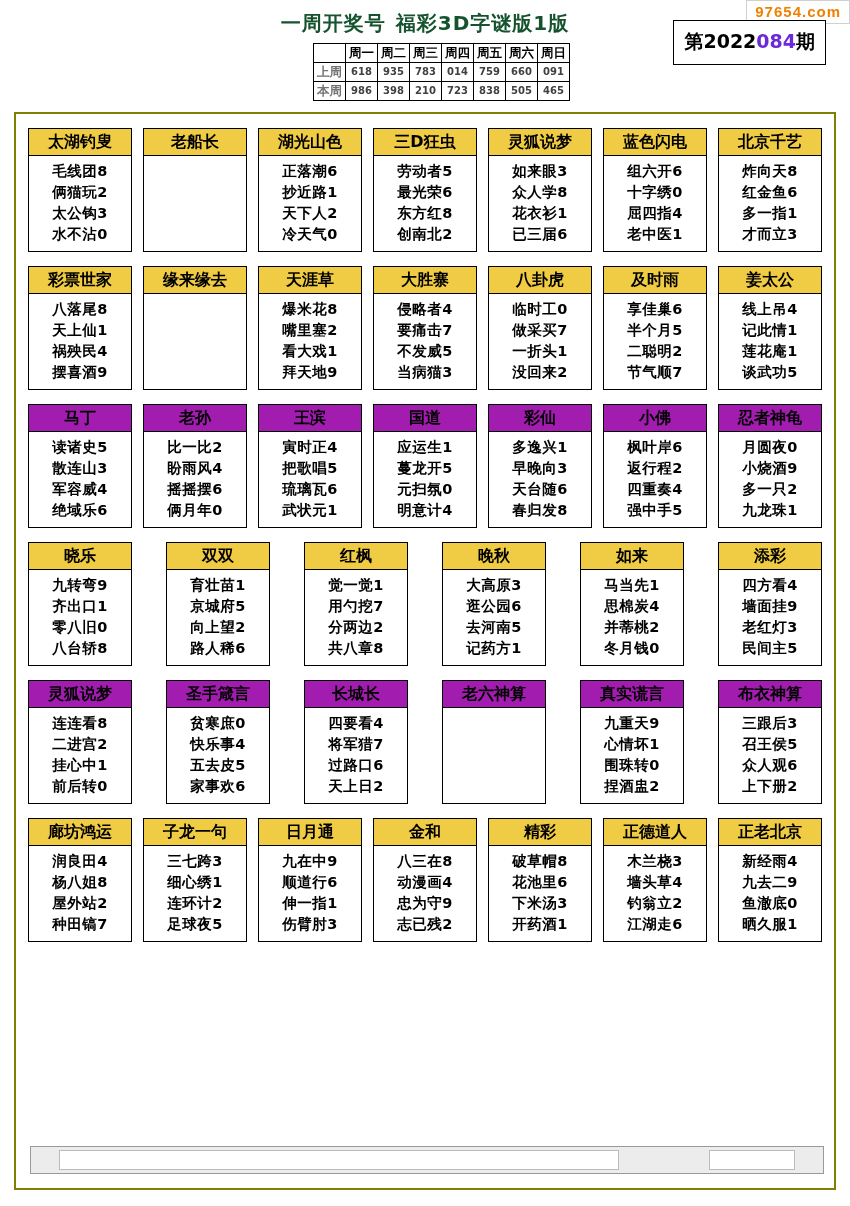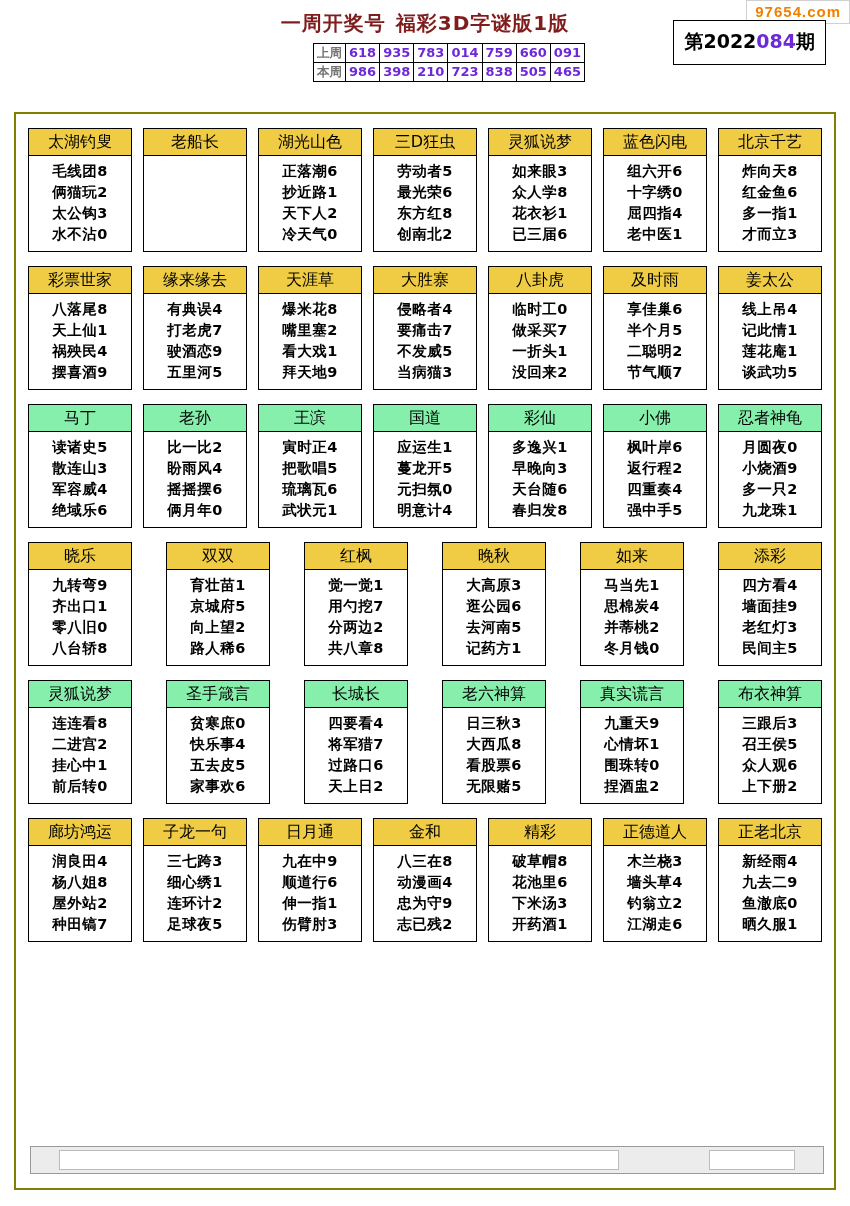--- a/index.html
+++ b/index.html
@@ -26,42 +26,42 @@
   .header{
     position:relative;
     height:110px;
   }
   .header-title{
     position:absolute;
     left:0;right:0;top:10px;
     text-align:center;
     font-size:20px;
     font-weight:bold;
-    color:#7f1d1d;
+    color:#14532d;
     letter-spacing:1px;
   }
   .title-part2{margin-left:10px;}
   
   .week-table{
     position:absolute;
     left:313px;top:43px;
     border-collapse:collapse;
     font-size:13px;
   }
   .week-table td,.week-table th{
     border:1px solid #000;
     padding:1px 3px;
     text-align:center;
     font-weight:bold;
     line-height:16px;
     background:#fff;
   }
   .week-table th{font-weight:bold;color:#000;font-size:12.5px;}
   .week-table td.rowlabel{color:#737373;font-size:12.5px;}
-  .week-table td.num{color:#6d28d9;font-size:13px;letter-spacing:0px;}
+  .week-table td.num{color:#404040;font-size:10px;letter-spacing:0px;}
   
   .issue-box{
     position:absolute;
     right:24px;top:20px;
     border:1px solid #000;
     padding:8px 10px 9px 10px;
     font-size:19px;
     font-weight:bold;
     background:#fff;
     white-space:nowrap;
@@ -86,40 +86,40 @@
   }
   .card{
     width:104px;
     border:1px solid #000;
     box-sizing:border-box;
     background:#fff;
   }
   .card-title{
     text-align:center;
     font-size:16px;
-    font-weight:normal;
+    font-weight:bold;
     padding:3px 0 4px 0;
     border-bottom:1px solid #000;
     letter-spacing:0px;
     line-height:19px;
   }
   .card-body{
     padding:5px 0 6px 0;
   }
   .line{
     text-align:center;
     font-size:14.5px;
     font-weight:bold;
     line-height:21px;
     letter-spacing:0.5px;
     color:#000;
   }
   
   .t-yellow .card-title{background:#f0cc44;}
-  .t-green  .card-title{background:#86efac;}
+  .t-green  .card-title{background:#a21caf;}
   
   .bottom-bar{
     position:absolute;
     left:14px;bottom:14px;
     width:794px;height:28px;
     border:1px solid #999;
     background:#ececec;
     box-sizing:border-box;
   }
   .bottom-bar .seg{
@@ -134,20 +134,30 @@
 
 <div class="watermark">97654.com</div>
 
 <div class="header">
   <div class="header-title">
     <span>一周开奖号</span><span class="title-part2">福彩3D字谜版1版</span>
   </div>
 
   <table class="week-table">
     <tbody>
+        <tr>
+      <th></th>
+      <th>周一</th>
+      <th>周二</th>
+      <th>周三</th>
+      <th>周四</th>
+      <th>周五</th>
+      <th>周六</th>
+      <th>周日</th>
+    </tr>
     <tr>
       <td class="rowlabel">上周</td>
       <td class="num">618</td>
       <td class="num">935</td>
       <td class="num">783</td>
       <td class="num">014</td>
       <td class="num">759</td>
       <td class="num">660</td>
       <td class="num">091</td>
     </tr>
@@ -237,26 +247,20 @@
         <div class="card-title">彩票世家</div>
         <div class="card-body">
           <div class="line">八落尾8</div>
           <div class="line">天上仙1</div>
           <div class="line">祸殃民4</div>
           <div class="line">摆喜酒9</div>
         </div>
       </div>
       <div class="card t-yellow">
         <div class="card-title">缘来缘去</div>
-        <div class="card-body">
-          <div class="line">有典误4</div>
-          <div class="line">打老虎7</div>
-          <div class="line">驶酒恋9</div>
-          <div class="line">五里河5</div>
-        </div>
       </div>
       <div class="card t-yellow">
         <div class="card-title">天涯草</div>
         <div class="card-body">
           <div class="line">爆米花8</div>
           <div class="line">嘴里塞2</div>
           <div class="line">看大戏1</div>
           <div class="line">拜天地9</div>
         </div>
       </div>
@@ -444,26 +448,20 @@
         <div class="card-title">长城长</div>
         <div class="card-body">
           <div class="line">四要看4</div>
           <div class="line">将军猎7</div>
           <div class="line">过路口6</div>
           <div class="line">天上日2</div>
         </div>
       </div>
       <div class="card t-green">
         <div class="card-title">老六神算</div>
-        <div class="card-body">
-          <div class="line">日三秋3</div>
-          <div class="line">大西瓜8</div>
-          <div class="line">看股票6</div>
-          <div class="line">无限赌5</div>
-        </div>
       </div>
       <div class="card t-green">
         <div class="card-title">真实谎言</div>
         <div class="card-body">
           <div class="line">九重天9</div>
           <div class="line">心情坏1</div>
           <div class="line">围珠转0</div>
           <div class="line">捏酒盅2</div>
         </div>
       </div>

